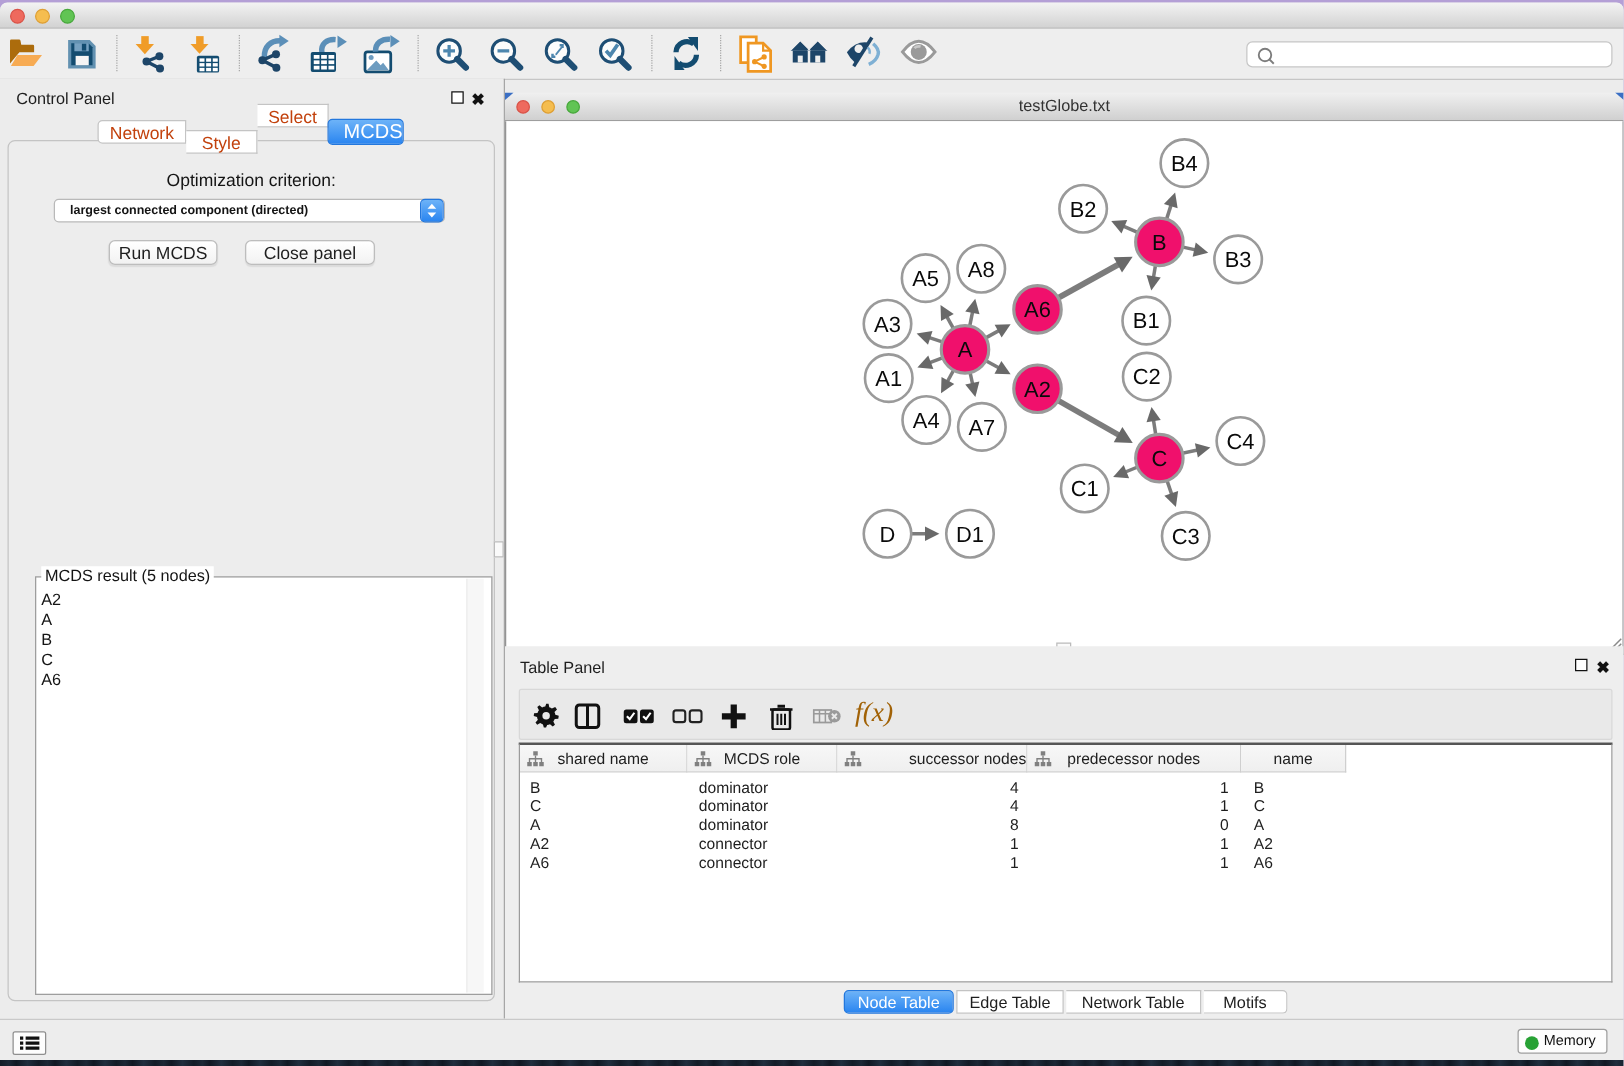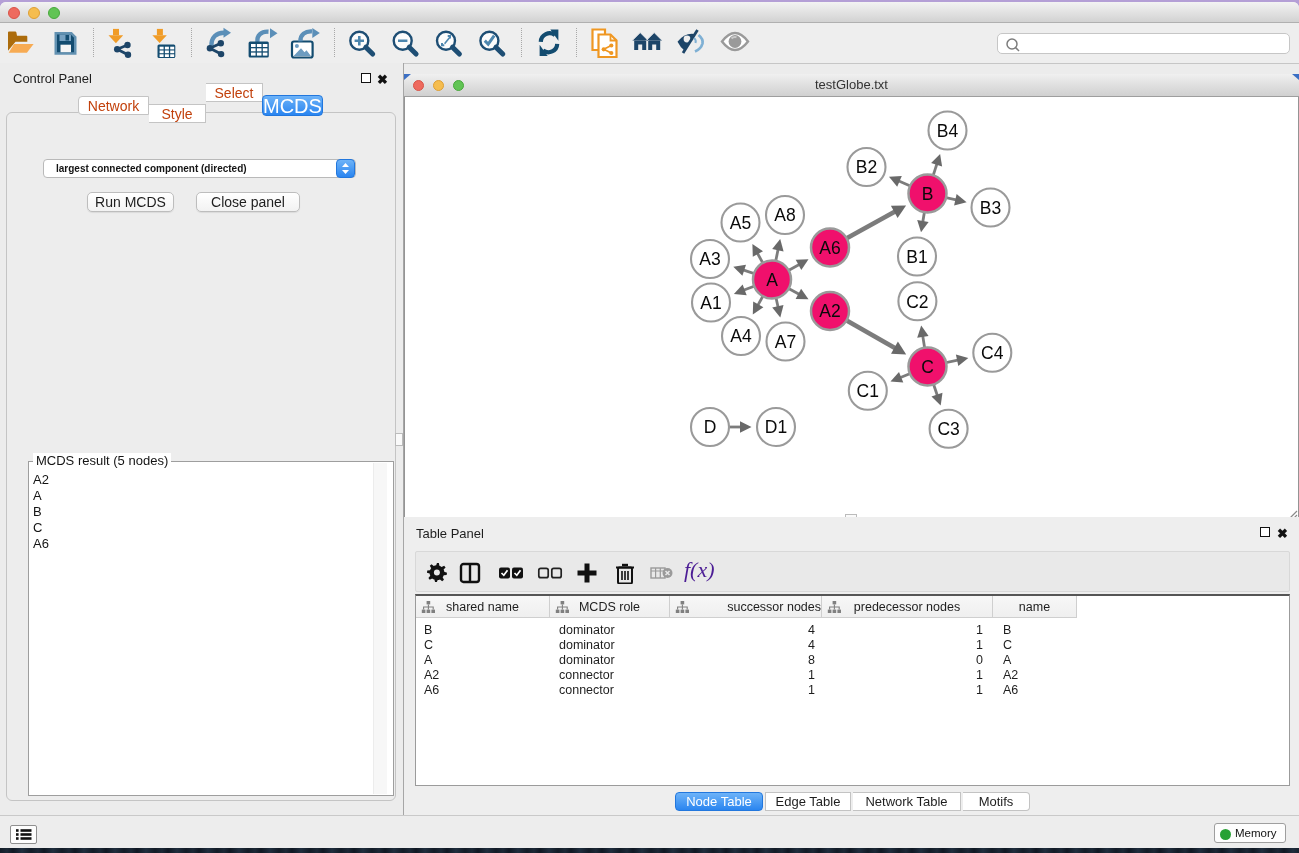--- a/index.html
+++ b/index.html
@@ -26,22 +26,22 @@
   
   #cpanel { position:absolute; left:0; top:61px; width:403px; height:752px; background:#ececec; }
   .pttl { font-size:13px; color:#1e1e1e; }
   .winbtn-sq { position:absolute; width:10px; height:10px; border:1.6px solid #111; background:#fff; }
   .winbtn-x  { position:absolute; font-size:13px; font-weight:bold; color:#111; line-height:11px; }
   #cp-inner { position:absolute; left:6px; top:49px; width:390px; height:689px;
      background:#ededed; border:1px solid #c4c4c4; border-radius:6px; }
   .tabw { position:absolute; height:19px; background:#fff; border:1px solid #c4c4c4;
      font-size:14px; color:#c2410c; text-align:center; line-height:18px; }
   .tabb { position:absolute; background:linear-gradient(#6db3f8,#2a85f0);
-     border:1px solid #2277dd; border-radius:4px; font-size:20px; color:#fff;
-     text-align:left; }
+     border:1px solid #2277dd; border-radius:4px; font-size:16px; color:#fff;
+     text-align:right; }
   .aquabtn { position:absolute; height:20px; background:linear-gradient(#ffffff,#f2f2f2);
      border:1px solid #bdbdbd; border-radius:5px; font-size:14px; color:#1e1e1e;
      text-align:center; line-height:18px; box-shadow:0 1px 1px rgba(0,0,0,0.08); }
   
   #grpbox { position:absolute; left:10px; top:348px; width:366px; height:335px;margin-left:12px; }
   
   #statusbar { position:absolute; left:0; top:813px; width:1299px; height:33px;
      background:#ededed; border-top:1px solid #c9c9c9; }
   #darkstrip { position:absolute; left:0; top:846px; width:1299px; height:5px;
      background:repeating-linear-gradient(90deg,#131c27 0,#1c2836 7px,#101823 13px,#202e3e 22px,#131c27 31px); }
@@ -198,20 +198,21 @@
 </div>
 <div id="cpanel">
   <div class="pttl" style="position:absolute;left:13px;top:8px">Control Panel</div>
   <div class="winbtn-sq" style="left:361px;top:10px"></div>
   <div class="winbtn-x" style="left:377px;top:11px">✖</div>
   <div id="cp-inner"></div>
   <div class="tabw" style="left:78px;top:33px;width:71px;border-radius:4px 0 0 4px;">Network</div>
   <div class="tabw" style="left:149px;top:41px;width:57px;border-left:none;">Style</div>
   <div class="tabw" style="left:206px;top:20px;width:57px;border-left:none;border-radius:0 0 0 0;">Select</div>
   <div class="tabb" style="left:262px;top:32px;width:61px;height:21px;line-height:20px;">MCDS</div>
+  <div style="position:absolute;left:6px;top:73px;width:390px;text-align:center;font-size:14px;color:#141414;">Optimization criterion:</div>
   <div style="position:absolute;left:43px;top:96px;width:313px;height:19px;background:#fff;border:1px solid #b9b9b9;border-radius:4px;">
      <div style="position:absolute;left:12px;top:0;font-size:10px;line-height:17px;color:#141414;font-weight:bold;">largest connected component (directed)</div>
      <div style="position:absolute;right:0px;top:-1px;width:19px;height:19px;background:linear-gradient(#6db3f8,#2a85f0);border:1px solid #2277dd;border-radius:4px;">
        <svg width="17" height="17" style="position:absolute;left:0;top:0">
          <path d="M8.5 3 L12 7 H5 Z" fill="#fff"></path>
          <path d="M8.5 14 L12 10 H5 Z" fill="#fff"></path>
        </svg>
      </div>
   </div>
   <div class="aquabtn" style="left:87px;top:129px;width:87px;">Run MCDS</div>
@@ -357,21 +358,21 @@
       <path d="M1 5.5 H19" stroke="#111" stroke-width="2"></path>
       <path d="M7 3 H13" stroke="#111" stroke-width="2.4"></path>
       <path d="M7 9 V18 M10 9 V18 M13 9 V18" stroke="#111" stroke-width="1.6"></path>
     </svg>
     <svg width="24" height="16" style="position:absolute;left:234px;top:13px">
       <rect x="1" y="3" width="14" height="10" fill="none" stroke="#9a9a9a" stroke-width="1.4"></rect>
       <path d="M1 6 H15 M5.6 3 V13 M10.3 3 V13" stroke="#9a9a9a" stroke-width="1.2"></path>
       <circle cx="17.5" cy="8" r="5" fill="#9a9a9a"></circle>
       <path d="M15.5 6 L19.5 10 M19.5 6 L15.5 10" stroke="#e9e9e9" stroke-width="1.5"></path>
     </svg>
-    <div style="position:absolute;left:268px;top:5px;font-family:'Liberation Serif',serif;font-style:italic;font-size:22px;color:#4c1d95;">f(x)</div>
+    <div style="position:absolute;left:268px;top:5px;font-family:'Liberation Serif',serif;font-style:italic;font-size:22px;color:#a16207;">f(x)</div>
   </div>
   <div id="tp-table">
     <div class="th" style="left:0;width:134px;">shared name</div>
     <div class="th" style="left:134px;width:120px;">MCDS role</div>
     <div class="th" style="left:254px;width:152px;text-align:right;">successor nodes</div>
     <div class="th" style="left:406px;width:171px;">predecessor nodes</div>
     <div class="th" style="left:577px;width:84px;">name</div>
     <svg width="15" height="14" class="thicon" style="position:absolute;left:5px;top:4px">
           <rect x="5.6" y="1" width="3.6" height="3.4" fill="#808080"></rect>
           <path d="M7.4 4.4 V7 M2.6 9.6 V7 H12.2 V9.6 M7.4 7 V9.6" stroke="#808080" stroke-width="1.1" fill="none"></path>

